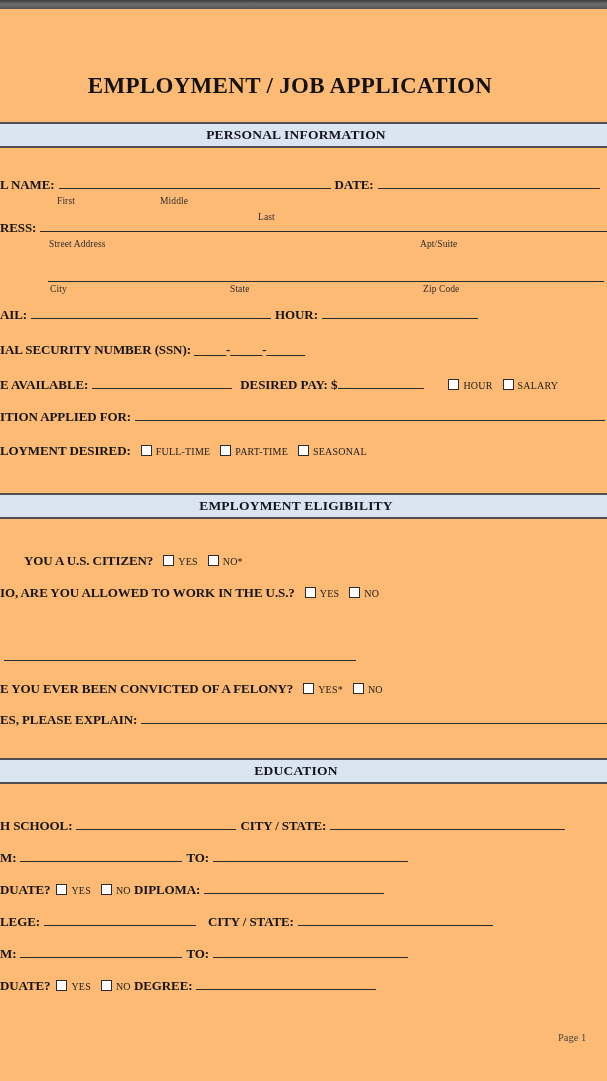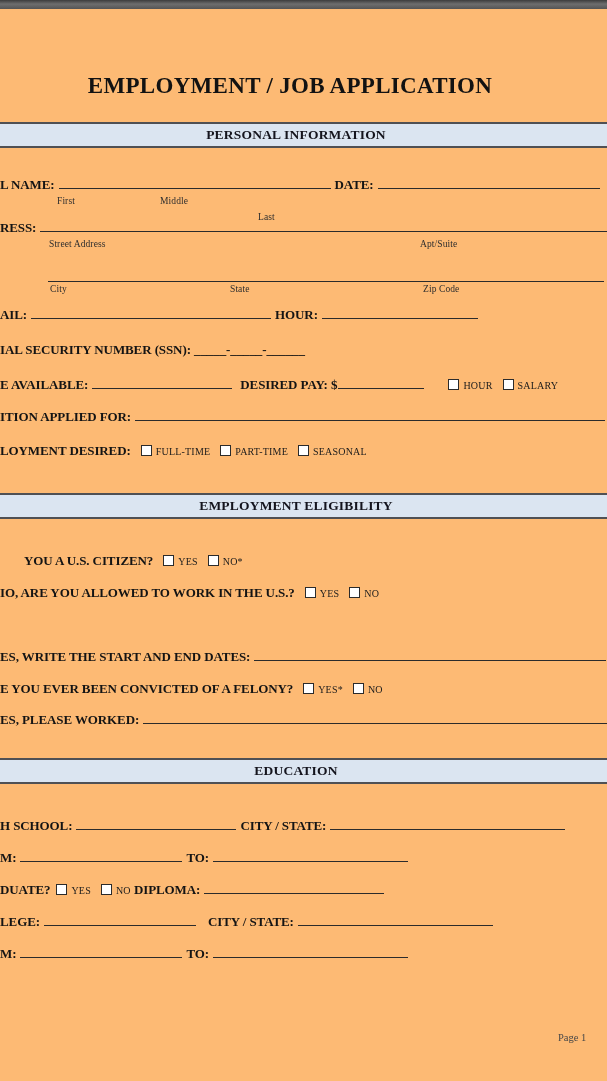--- a/index.html
+++ b/index.html
@@ -82,29 +82,29 @@
   <div class="row" style="top:553px;left:4px;margin-left:20px;">
     <span>YOU A U.S. CITIZEN?</span><span class="cb"></span><span class="cbl">YES</span><span class="cb"></span><span class="cbl">NO*</span>
   </div>
 
   <div class="row" style="top:585px;">
     <span>IO, ARE YOU ALLOWED TO WORK IN THE U.S.?</span><span class="cb"></span><span class="cbl">YES</span><span class="cb"></span><span class="cbl">NO</span>
   </div>
 
 
   <div class="row" style="top:649px;">
-    <span>ES, WRITE THE START AND END DATES:</span><span class="line" style="width:352px;"></span>
+    <span class="line" style="width:352px;"></span>
   </div>
 
   <div class="row" style="top:681px;">
     <span>E YOU EVER BEEN CONVICTED OF A FELONY?</span><span class="cb"></span><span class="cbl">YES*</span><span class="cb"></span><span class="cbl">NO</span>
   </div>
 
   <div class="row" style="top:712px;">
-    <span>ES, PLEASE WORKED:</span><span class="line" style="width:470px;"></span>
+    <span>ES, PLEASE EXPLAIN:</span><span class="line" style="width:470px;"></span>
   </div>
 
   <div class="secbar" style="top:758px;">EDUCATION</div>
 
   <div class="row" style="top:818px;">
     <span>H SCHOOL:</span><span class="line" style="width:160px;"></span><span>CITY / STATE:</span><span class="line" style="width:235px;"></span>
   </div>
 
   <div class="row" style="top:850px;">
     <span>M:</span><span class="line" style="width:162px;"></span><span>TO:</span><span class="line" style="width:195px;"></span>
@@ -115,16 +115,19 @@
   </div>
 
   <div class="row" style="top:914px;">
     <span>LEGE:</span><span class="line" style="width:152px;"></span><span style="margin-left:8px;">CITY / STATE:</span><span class="line" style="width:195px;"></span>
   </div>
 
   <div class="row" style="top:946px;">
     <span>M:</span><span class="line" style="width:162px;"></span><span>TO:</span><span class="line" style="width:195px;"></span>
   </div>
 
+  <div class="row" style="top:978px;">
+    <span>DUATE?</span><span class="cb" style="margin-left:6px;"></span><span class="cbl">YES</span><span class="cb"></span><span class="cbl">NO</span> <span>DEGREE:</span><span class="line" style="width:180px;"></span>
+  </div>
 
   <div class="pagefoot" style="top:1032px;left:558px;">Page 1</div>
 
 </div>
 
 </body></html>

